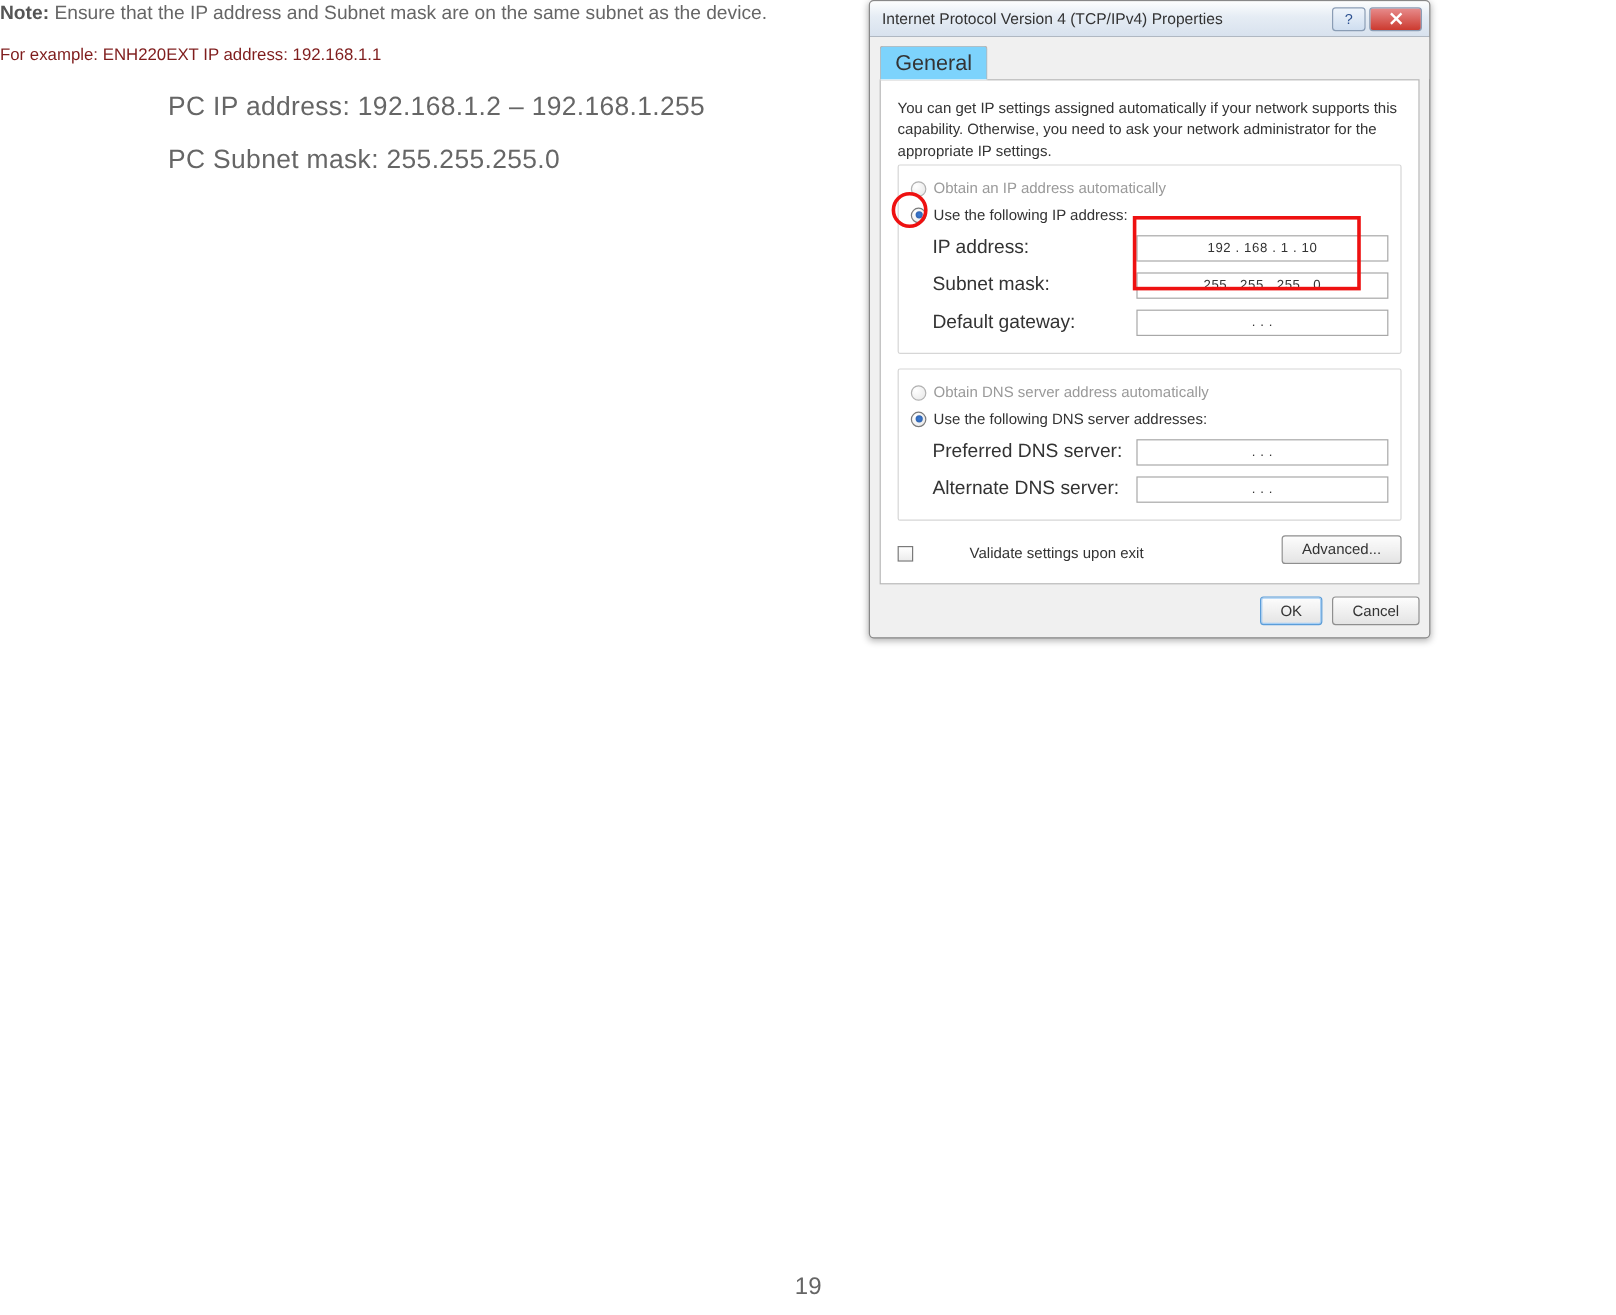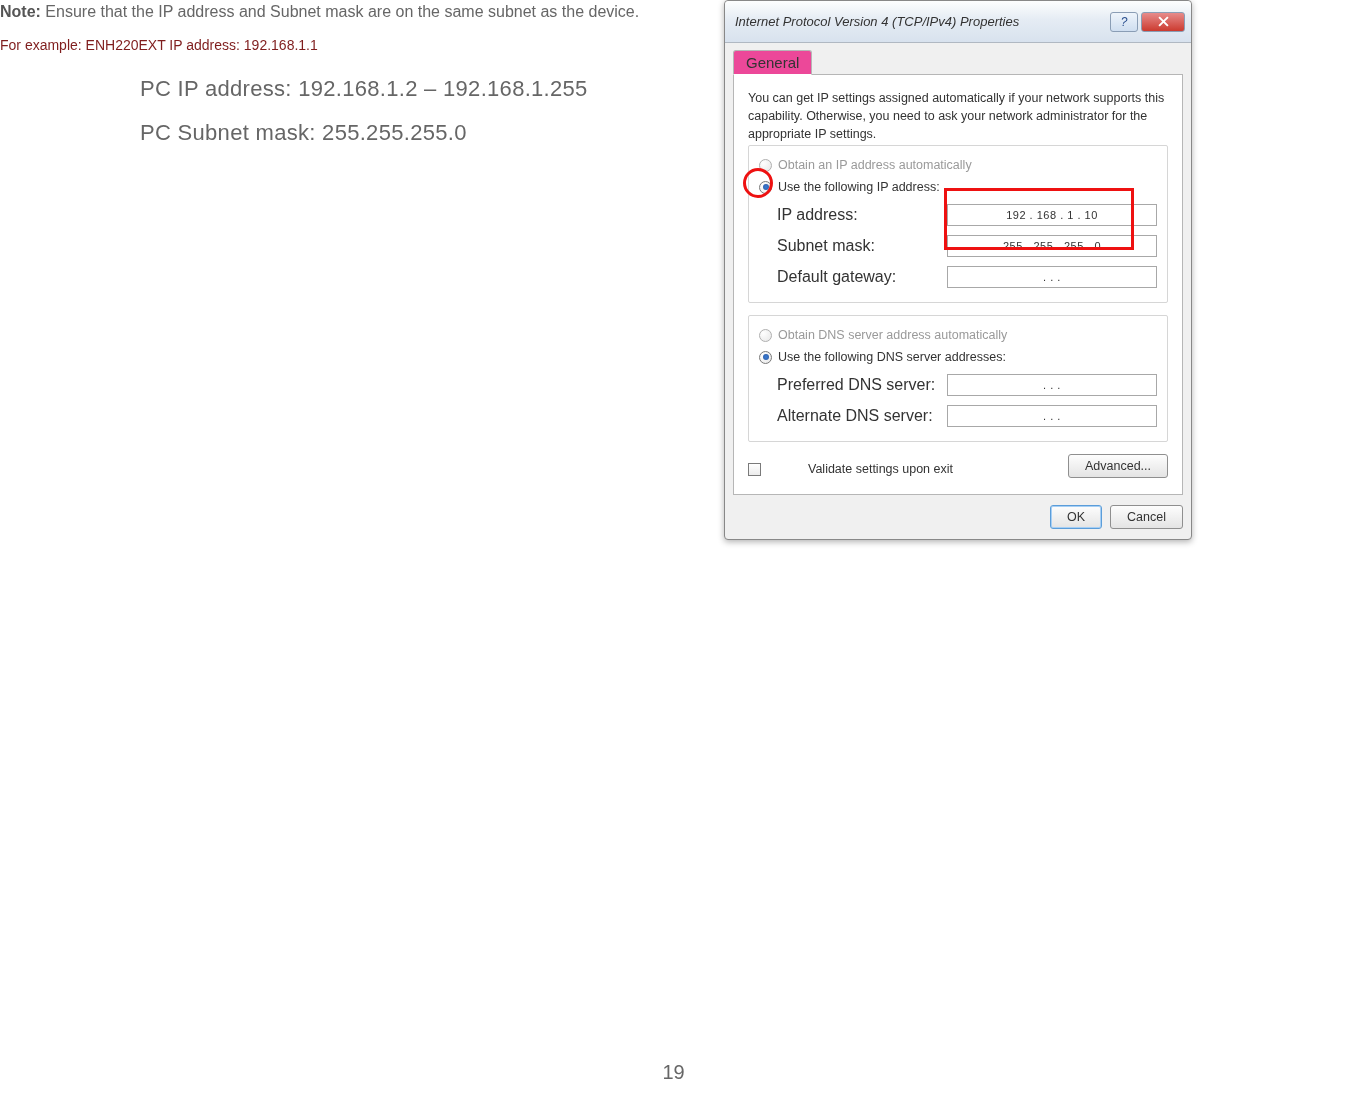--- a/index.html
+++ b/index.html
@@ -6,27 +6,27 @@
   body { width: 1347px; height: 1096px; background: #fff; font-family: Arial, sans-serif; position: relative; color: #666; }
   .left-col { position: absolute; left: 0; top: 0; width: 640px; padding: 0; }
   .note-line { font-size: 16px; line-height: 1.5; color: #666; }
   .note-line b { font-weight: bold; color: #555; }
   .example { font-size: 14px; color: #7f1d1d; margin-top: 9px; line-height: 1.8; }
   .indent { margin-left: 140px; margin-top: 18px; font-size: 22px; color: #666; letter-spacing: 0.3px; }
   .page-num { position: absolute; bottom: 12px; left: 50%; transform: translateX(-50%); font-size: 20px; color: #666; }
 
   
   .dialog { position: absolute; left: 724px; top: 0; width: 468px; border: 1px solid #888; background: #f0f0f0; box-shadow: 0 2px 6px rgba(0,0,0,0.3); border-radius: 4px; }
-  .titlebar { height: 42px; background: linear-gradient(to bottom,#fdfefe,#e5ecf4 45%,#d8e2ee); border-bottom: 1px solid #b0b8c2; border-radius: 4px 4px 0 0; display: flex; align-items: center; padding: 0 6px 0 10px; font-size: 13px; color: #333; font-style: italic; }
+  .titlebar { height: 30px; background: linear-gradient(to bottom,#fdfefe,#e5ecf4 45%,#d8e2ee); border-bottom: 1px solid #b0b8c2; border-radius: 4px 4px 0 0; display: flex; align-items: center; padding: 0 6px 0 10px; font-size: 13px; color: #333; }
   .titlebar-text { flex: 1; }
   .winbtn { width: 28px; height: 20px; margin-left: 3px; border: 1px solid #8a9db5; border-radius: 3px; display: inline-flex; align-items: center; justify-content: center; font-size: 12px; }
   .helpbtn { background: linear-gradient(to bottom,#eef4fb,#cfdef0); color: #2a4f8f; }
   .closebtn { background: linear-gradient(to bottom,#e78b8b,#cc3a2f); color: #fff; width: 44px; }
   .tabstrip { padding: 6px 8px 0 8px; background: #f0f0f0; }
-  .tab { display: inline-block; background: #ec4899; border: 1px solid #b6b6b6; border-bottom: 1px solid #fff; padding: 3px 12px; font-size: 15px; color: #333; border-radius: 3px 3px 0 0; position: relative; top: 1px; }
+  .tab { display: inline-block; background: #7dd3fc; border: 1px solid #b6b6b6; border-bottom: 1px solid #fff; padding: 3px 12px; font-size: 18px; color: #333; border-radius: 3px 3px 0 0; position: relative; top: 1px; }
   .tabpanel { margin: 0 8px 10px 8px; background: #fff; border: 1px solid #b6b6b6; padding: 14px 14px 16px 14px; font-size: 12.5px; color: #333; }
   .desc { line-height: 1.45; margin-bottom: 2px; }
   .group { border: 1px solid #d6d6d6; padding: 12px 10px 14px 10px; border-radius: 2px; margin-bottom: 12px; position: relative; }
   .radio-row { display: flex; align-items: center; margin-bottom: 8px; }
   .radio-row:last-child { margin-bottom: 0; }
   .radio { width: 13px; height: 13px; border-radius: 50%; border: 1px solid #7a7a7a; margin-right: 6px; display: inline-flex; align-items: center; justify-content: center; background: radial-gradient(circle at 30% 30%, #fff, #e6e6e6); flex-shrink: 0; }
   .radio.selected::after { content: ""; width: 6px; height: 6px; background: radial-gradient(circle,#3a7bd5,#2c5aa0); border-radius: 50%; display: block; }
   .radio.disabled { border-color: #b0b0b0; }
   .radio-label { }
   .radio-label.disabled { color: #9a9a9a; }

